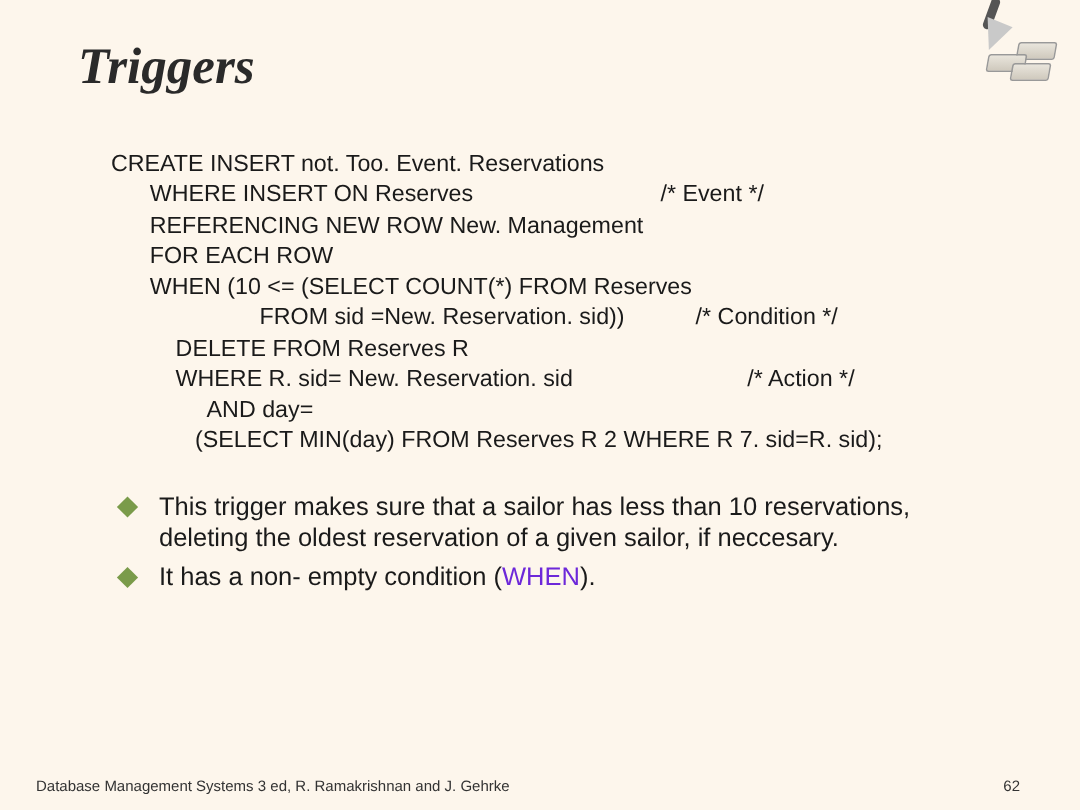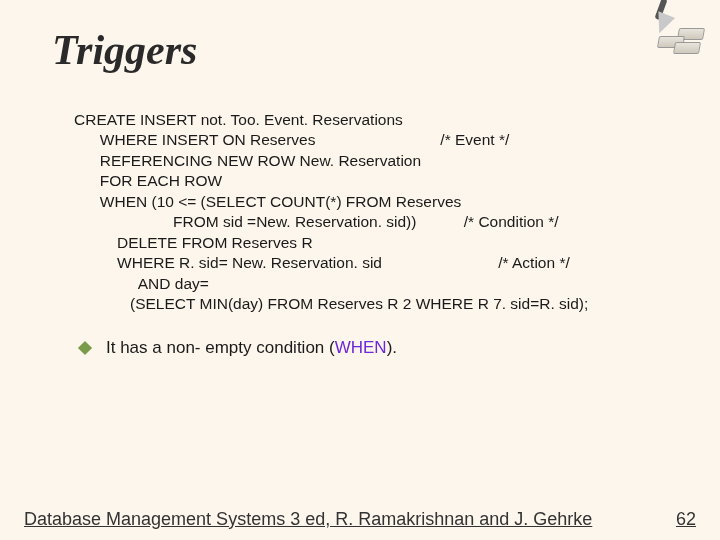--- a/index.html
+++ b/index.html
@@ -7,21 +7,21 @@
   body {
     background: #fdf6ec;
     font-family: Arial, Helvetica, sans-serif;
     color: #1a1a1a;
     position: relative;
     padding: 18px 24px 0 24px;
   }
   .title {
     font-family: "Times New Roman", Times, serif;
     font-style: italic;
-    font-size: 42px;
+    font-size: 34px;
     color: #2a2a2a;
     margin: 8px 0 36px 28px;
   }
   .code-block {
     font-size: 15.5px;
     line-height: 1.32;
     margin-left: 50px;
     margin-right: 20px;
     white-space: pre;
     font-family: Arial, Helvetica, sans-serif;
@@ -45,26 +45,25 @@
     width: 10px;
     height: 10px;
     background: #7a9b4a;
     transform: rotate(45deg);
   }
   .when { color: #6d28d9; }
   .footer {
     position: absolute;
     bottom: 10px;
     left: 24px;
-    right: 24px;
+    right: 40px;
     display: flex;
     justify-content: space-between;
-    font-size: 18px;
+    font-size: 10px;
     color: #333;
-    text-decoration: underline;
   }
   .bricks {
     position: absolute;
     top: 0;
     right: 14px;
     width: 72px;
     height: 54px;
   }
   .bricks .brick {
     position: absolute;
@@ -108,30 +107,33 @@
   <div class="trowel-blade"></div>
   <div class="brick b1"></div>
   <div class="brick b2"></div>
   <div class="brick b3"></div>
 </div>
 
 <h1 class="title">Triggers</h1>
 
 <div class="code-block"><span>CREATE INSERT </span><span>not. Too. Event. Reservations</span>
 <span>      WHERE INSERT ON Reserves                             /* Event */</span>
-<span>      REFERENCING NEW ROW New. Reservation</span>
+<span>      REFERENCING NEW ROW New. Management</span>
 <span>      FOR EACH ROW</span>
 <span>      WHEN (10 &lt;= (SELECT COUNT(*) FROM Reserves</span>
 <span>                       FROM sid =New. Reservation. sid))           /* Condition */</span>
 <span>          DELETE FROM Reserves R</span>
 <span>          WHERE R. sid= New. Reservation. sid                           /* Action */</span>
 <span>               AND day=</span>
 <span>             (SELECT MIN(day) FROM Reserves R 2 WHERE R 7. sid=R. sid);</span></div>
 
 <ul class="notes">
+  <li>
+    <span>This trigger makes sure that a sailor has less than 10 reservations, deleting the oldest reservation of a given sailor, if neccesary.</span>
+  </li>
   <li>
     <span>It has a non- empty condition (</span><span class="when">WHEN</span><span>).</span>
   </li>
 </ul>
 
 <div class="footer">
   <span>Database Management Systems 3 ed, R. Ramakrishnan and J. Gehrke</span>
   <span>62</span>
 </div>
 

